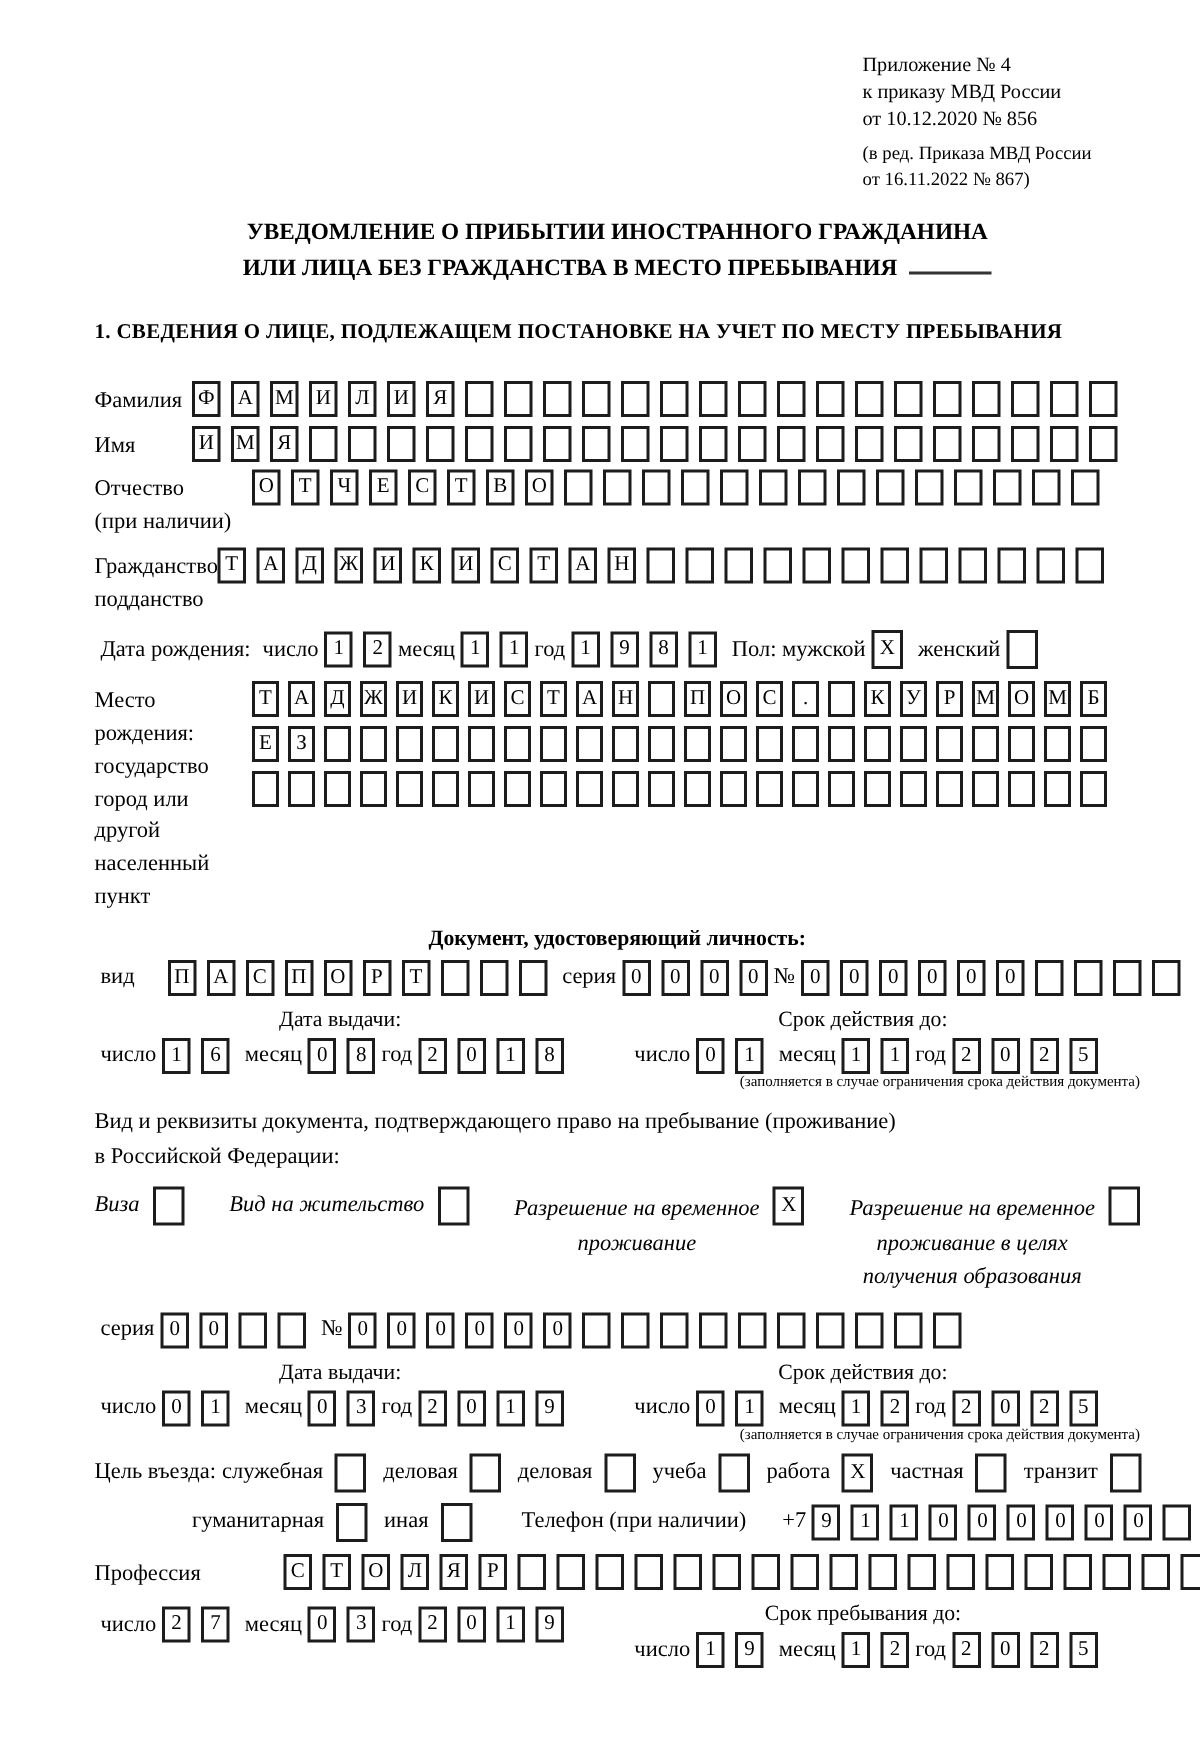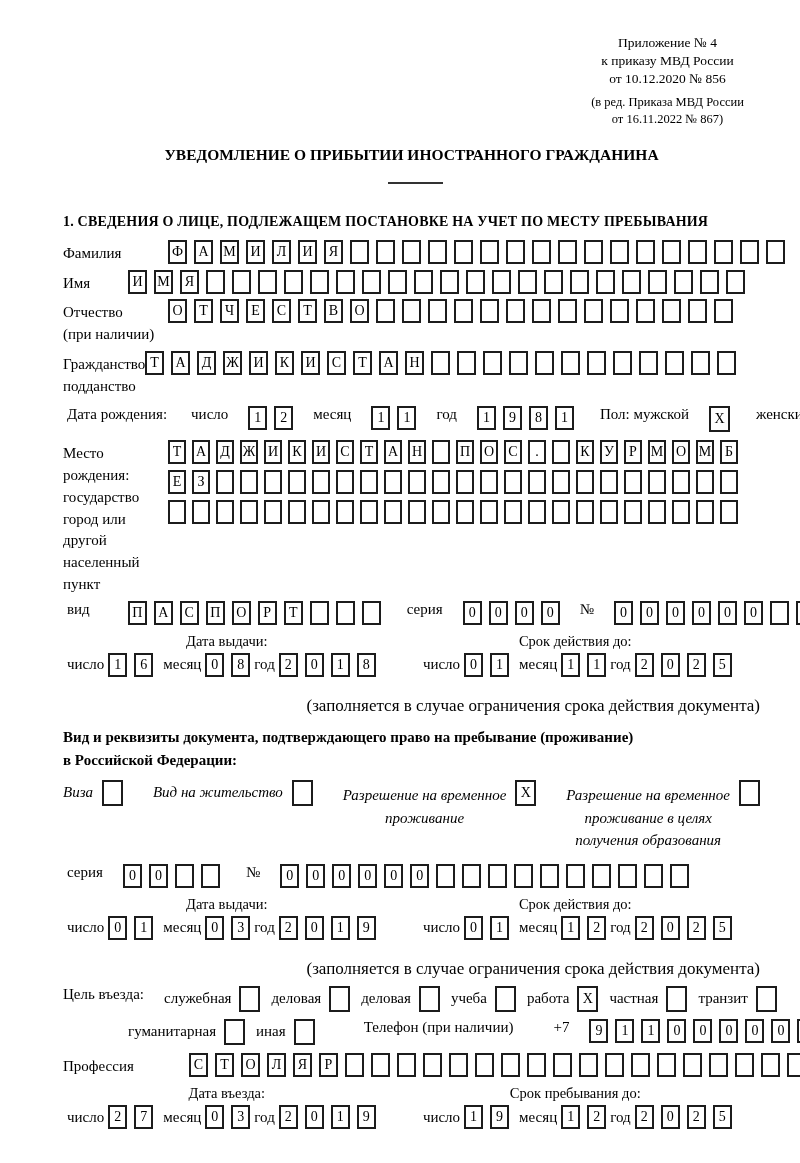--- a/index.html
+++ b/index.html
@@ -1,32 +1,32 @@
 <!DOCTYPE html>
 <html><head>
 <meta charset="utf-8">
 <style>
   html,body { margin:0; padding:0; background:#fff; }
   body { width:800px; height:1163px; overflow:hidden; color:#000;
          font-family:"Liberation Serif", serif; font-size:15px; }
   .page { box-sizing:border-box; width:800px; height:1163px; padding:34px 40px 0 63px; }
 
   
-  .header-note { margin-left:auto; width:185px; font-size:13.5px; line-height:1.32;text-align:center; }
+  .header-note { margin-left:auto; width:185px; font-size:13.5px; line-height:1.32; }
   .header-note .edition { font-size:12.5px; margin-top:7px; }
   .form-label { text-align:right; font-weight:bold; font-size:15px; margin-top:24px; letter-spacing:0.4px; }
 
   .title { text-align:center; font-weight:bold; font-size:15.5px; line-height:1.5; margin-top:16px; }
   .title .blank { display:inline-block; width:55px; height:13px; border-bottom:2px solid #333; margin-left:8px; }
 
   .sec-heading { font-weight:bold; font-size:14px; margin-top:24px; letter-spacing:0.2px; }
 
   
   .form-row { display:flex; align-items:flex-start; margin-top:5px; }
-  .inline-row { flex-wrap:nowrap;gap:16px; }
+  .inline-row { align-items:center; flex-wrap:nowrap; }
   .row-label { flex-shrink:0; line-height:1.45; padding-top:3px; }
   .w65 { width:65px; } .w105 { width:105px; } .w82 { width:82px; }
   .cells { display:flex; gap:7px; flex-shrink:0; }
   .cell { box-sizing:border-box; width:19px; height:24px; border:2px solid #1c1c1c;
           display:flex; align-items:center; justify-content:center;
           font-size:14px; background:#fff; flex-shrink:0; }
   .cells-sm { gap:6px; }
   .cells-sm .cell { width:18px; }
   .cell-stack { display:flex; flex-direction:column; gap:6px; }
   .cbx .cell, .opt-box { width:21px; height:26px; }
@@ -34,23 +34,23 @@
   .ml10 { margin-left:10px; }
   .indent65 { margin-left:65px; }
 
   .doc-header { text-align:center; font-weight:bold; font-size:14.5px; margin-top:8px; }
 
   .date-block { display:flex; margin-top:8px; }
   .date-col-left { width:47%; flex-shrink:0; }
   .date-col-right { flex:1; }
   .date-header { text-align:center; font-size:14.5px; }
   .date-fields { display:flex; align-items:center; margin-top:3px; }
-  .expiry-note { text-align:right; font-size:17px; margin-top:19px; }
-
-  .intro-text { margin-top:10px; line-height:1.55;font-weight:bold; }
+  .expiry-note { text-align:right; font-size:10px; margin-top:0; }
+
+  .intro-text { margin-top:10px; line-height:1.55; }
 
   .rvp-row { display:flex; justify-content:space-between; margin-top:8px; align-items:flex-start; }
   .rvp-opt { display:flex; align-items:flex-start; gap:9px; }
   .rvp-label { padding-top:4px;font-style:italic; }
   .rvp-label.multi { display:flex; flex-direction:column; text-align:center; line-height:1.5; }
 
   .opt { display:inline-flex; align-items:center; gap:8px; margin-right:11px; }
   .optrow { display:inline-flex; align-items:center; }
 </style>
 </head>
@@ -65,27 +65,27 @@
     <div class="edition">
       <div>(в ред. Приказа МВД России</div>
       <div>от 16.11.2022 № 867)</div>
     </div>
   </div>
 
 
   <div class="title">
     <div>УВЕДОМЛЕНИЕ О ПРИБЫТИИ ИНОСТРАННОГО ГРАЖДАНИНА</div>
     <div>
-      <span class="blank"></span>
+      <span>ИЛИ ЛИЦА БЕЗ ГРАЖДАНСТВА В МЕСТО ПРЕБЫВАНИЯ</span><span class="blank"></span>
     </div>
   </div>
 
   <div class="sec-heading">1. СВЕДЕНИЯ О ЛИЦЕ, ПОДЛЕЖАЩЕМ ПОСТАНОВКЕ НА УЧЕТ ПО МЕСТУ ПРЕБЫВАНИЯ</div>
 
-  <div class="form-row" style="margin-top:10px;gap:40px;">
+  <div class="form-row" style="margin-top:24px;">
     <div class="row-label w65">Фамилия</div>
     <div class="cells">
         <span class="cell">Ф</span>
         <span class="cell">А</span>
         <span class="cell">М</span>
         <span class="cell">И</span>
         <span class="cell">Л</span>
         <span class="cell">И</span>
         <span class="cell">Я</span>
         <span class="cell"></span>
@@ -312,20 +312,21 @@
           <span class="cell"></span>
           <span class="cell"></span>
           <span class="cell"></span>
           <span class="cell"></span>
           <span class="cell"></span>
           <span class="cell"></span>
         </div>
     </div>
   </div>
 
+  <div class="doc-header">Документ, удостоверяющий личность:</div>
 
   <div class="form-row inline-row">
     <span class="inl-label" style="margin-right:22px;">вид</span>
     <span class="cells">
         <span class="cell">П</span>
         <span class="cell">А</span>
         <span class="cell">С</span>
         <span class="cell">П</span>
         <span class="cell">О</span>
         <span class="cell">Р</span>
@@ -606,21 +607,20 @@
         <span class="cell"></span>
         <span class="cell"></span>
         <span class="cell"></span>
         <span class="cell"></span>
         <span class="cell"></span>
       </div>
   </div>
 
   <div class="date-block">
     <div class="date-col-left">
-      <div class="date-header">Дата въезда:</div>
       <div class="date-fields">
         <span class="inl-label">число</span>
         <span class="cells">
             <span class="cell">2</span>
             <span class="cell">7</span>
           </span>
         <span class="inl-label ml10">месяц</span>
         <span class="cells">
             <span class="cell">0</span>
             <span class="cell">3</span>

